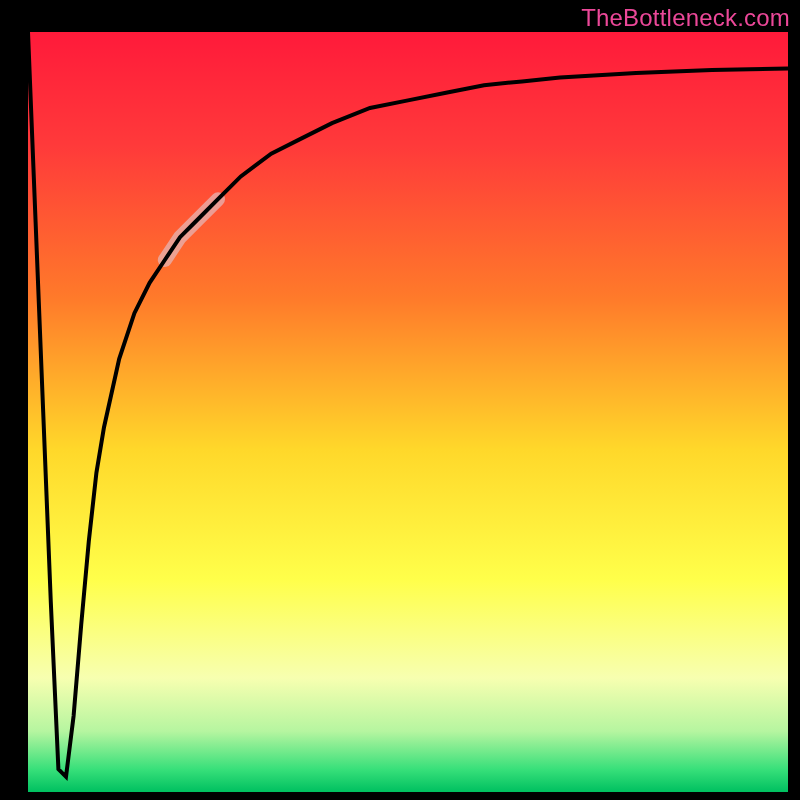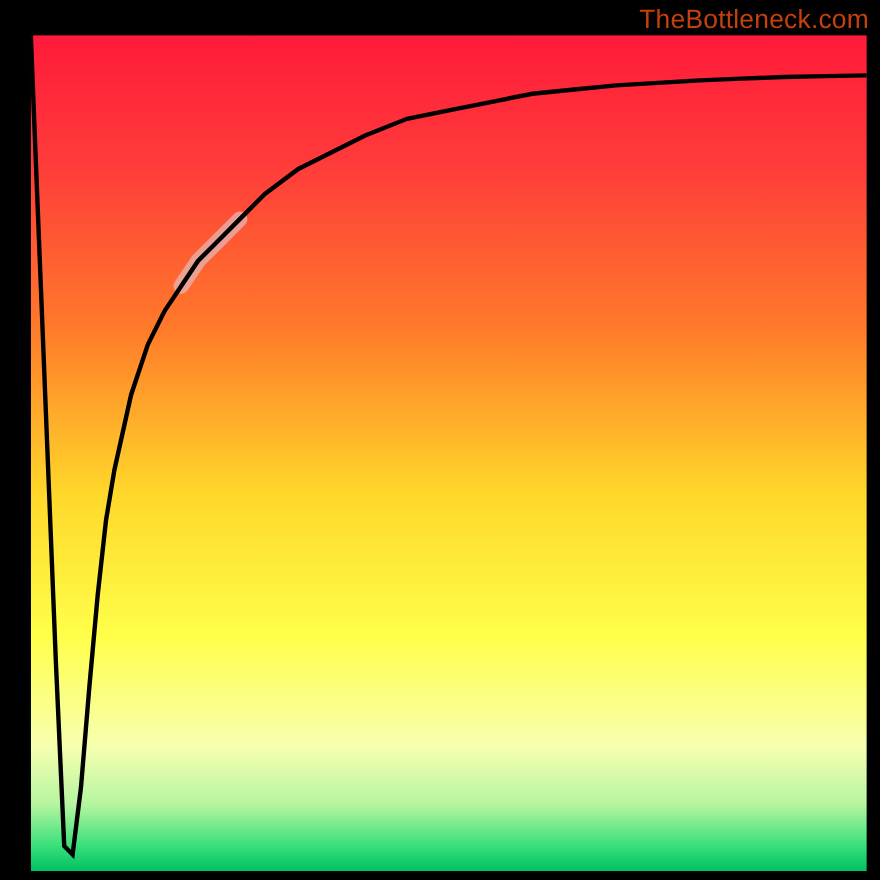--- a/index.html
+++ b/index.html
@@ -13,21 +13,21 @@
   .frame {
     position: relative;
     width: 800px;
     height: 800px;
     background: #000;
   }
   .watermark {
     position: absolute;
     top: 4px;
     right: 10px;
-    color: #c2410c;
+    color: #ec4899;
     font-family: Arial, Helvetica, sans-serif;
     font-size: 24px;
     font-weight: 500;
     letter-spacing: 0.2px;
     user-select: none;
   }
   svg.plot {
     position: absolute;
     left: 28px;
     top: 32px;

